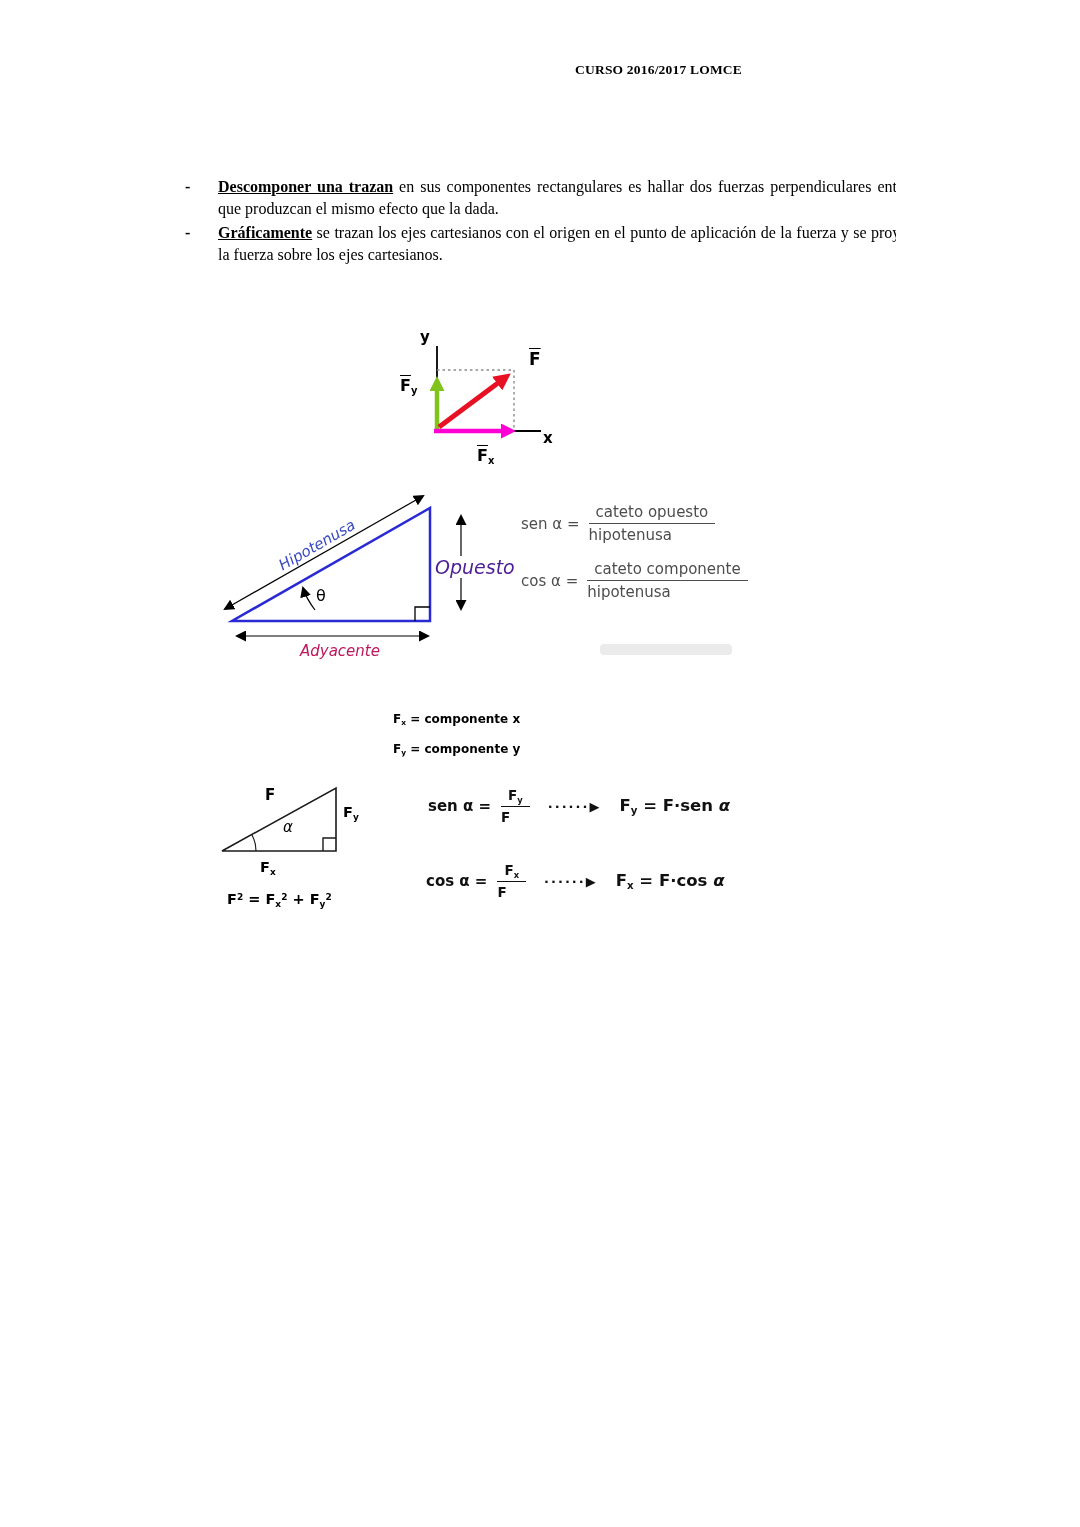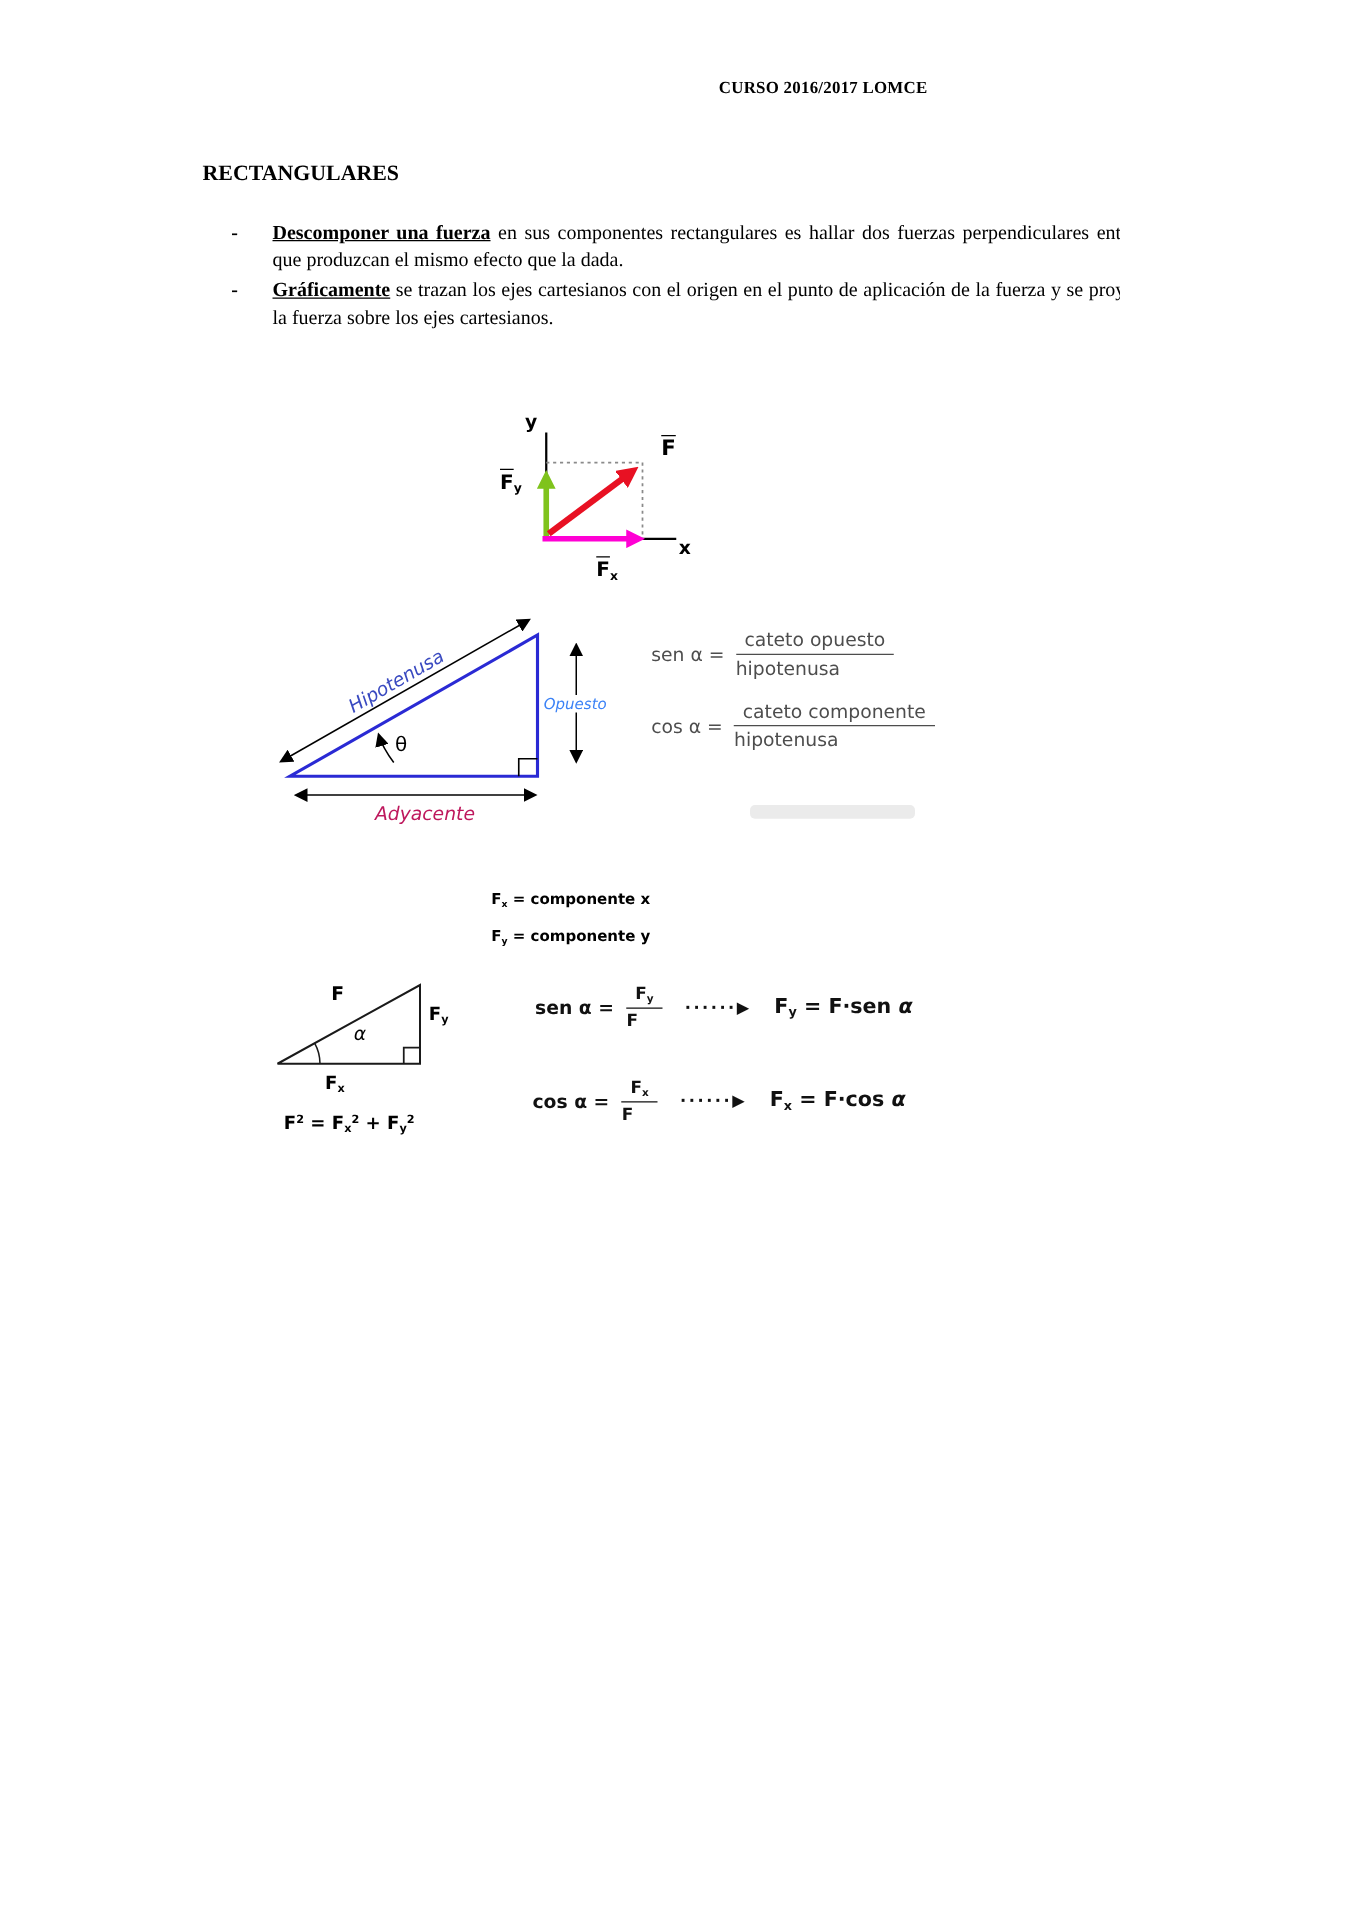--- a/index.html
+++ b/index.html
@@ -53,27 +53,26 @@
   .formula-result { font-size:16.5px; }
 </style>
 </head>
 <body>
 
 <div class="page">
 
   <div class="abs header-right">CURSO 2016/2017 LOMCE</div>
 
   <div class="abs title-block">
-    <div>RECTANGULARES</div>
   </div>
 
   <div class="abs bullets">
     <div class="bullet">
       <span class="bullet-marker">-</span>
-      <span class="bullet-text"><span class="lead">Descomponer una fuerza</span><span> en sus componentes rectangulares es hallar dos fuerzas perpendiculares entre sí que produzcan el mismo efecto que la dada.</span></span>
+      <span class="bullet-text"><span class="lead">Descomponer una trazan</span><span> en sus componentes rectangulares es hallar dos fuerzas perpendiculares entre sí que produzcan el mismo efecto que la dada.</span></span>
     </div>
     <div class="bullet">
       <span class="bullet-marker">-</span>
       <span class="bullet-text"><span class="lead">Gráficamente</span><span> se trazan los ejes cartesianos con el origen en el punto de aplicación de la fuerza y se proyecta la fuerza sobre los ejes cartesianos.</span></span>
     </div>
   </div>
 
   <svg class="svg-overlay" viewBox="0 0 1080 1527">
     <defs>
       <marker id="mGreen" markerUnits="userSpaceOnUse" markerWidth="15" markerHeight="15" refX="10" refY="7.5" orient="auto">
@@ -111,21 +110,21 @@
   </svg>
 
   <div class="dlabel bold" style="left:420px;top:328px;font-size:15px;">y</div>
   <div class="dlabel bold" style="left:543px;top:429px;font-size:15px;">x</div>
   <div class="dlabel bold vec" style="left:529px;top:349px;font-size:17px;">F</div>
   <div class="dlabel bold" style="left:400px;top:376px;font-size:16px;"><span class="vec">F</span><span class="sb">y</span></div>
   <div class="dlabel bold" style="left:477px;top:446px;font-size:16px;"><span class="vec">F</span><span class="sb">x</span></div>
 
   <div class="dlabel it" style="left:252px;top:536px;width:130px;text-align:center;transform:rotate(-30deg);color:#3949c0;font-size:15px;">Hipotenusa</div>
   <div class="dlabel" style="left:316px;top:586px;font-size:16px;font-family:'DejaVu Sans',sans-serif;">θ</div>
-  <div class="dlabel it" style="left:433px;top:556px;color:#3b82f6;font-size:12px;background:#fff;padding:0 2px;">Opuesto</div>
+  <div class="dlabel it" style="left:433px;top:556px;color:#4c1d95;font-size:19px;background:#fff;padding:0 2px;">Opuesto</div>
   <div class="dlabel it" style="left:300px;top:642px;color:#be185d;font-size:15px;">Adyacente</div>
 
   <div class="ratio-row" style="left:521px;top:503px;">
     <span>sen α =</span>
     <span class="frac">
       <span class="num">cateto opuesto</span>
       <span class="den">hipotenusa</span>
     </span>
   </div>
   <div class="ratio-row" style="left:521px;top:560px;">

